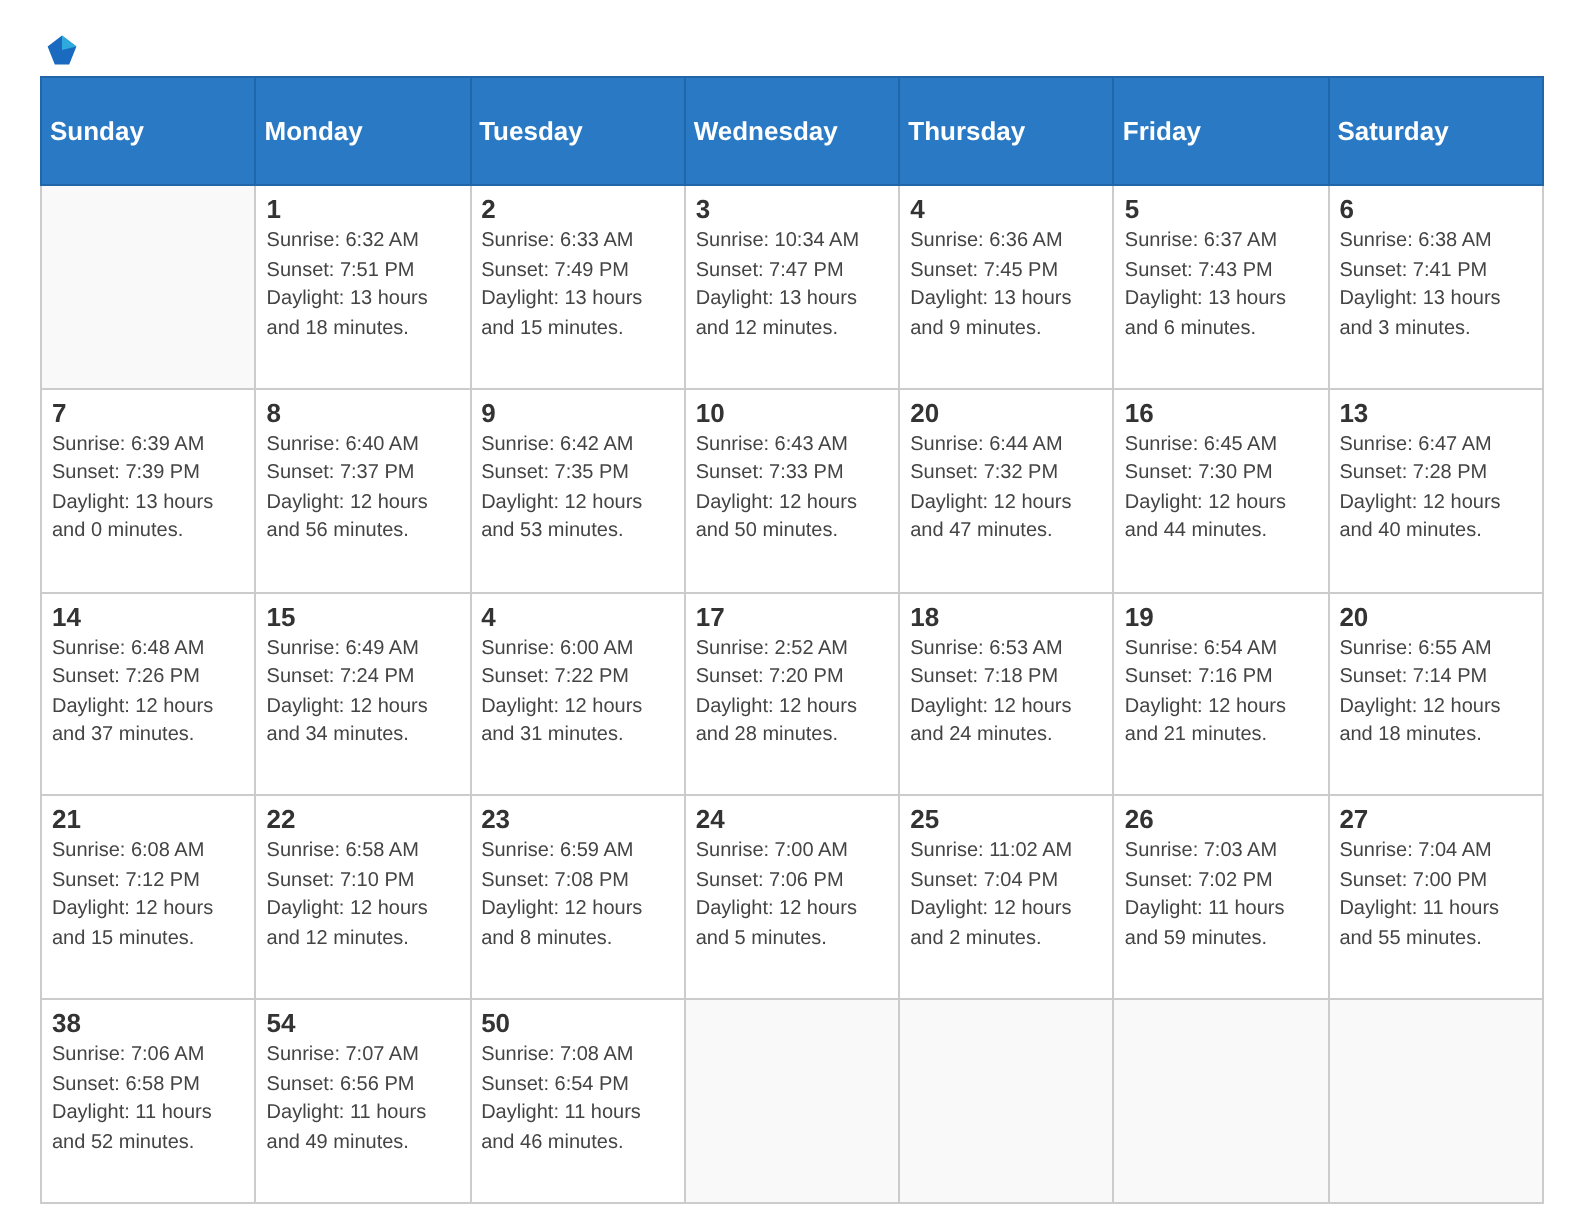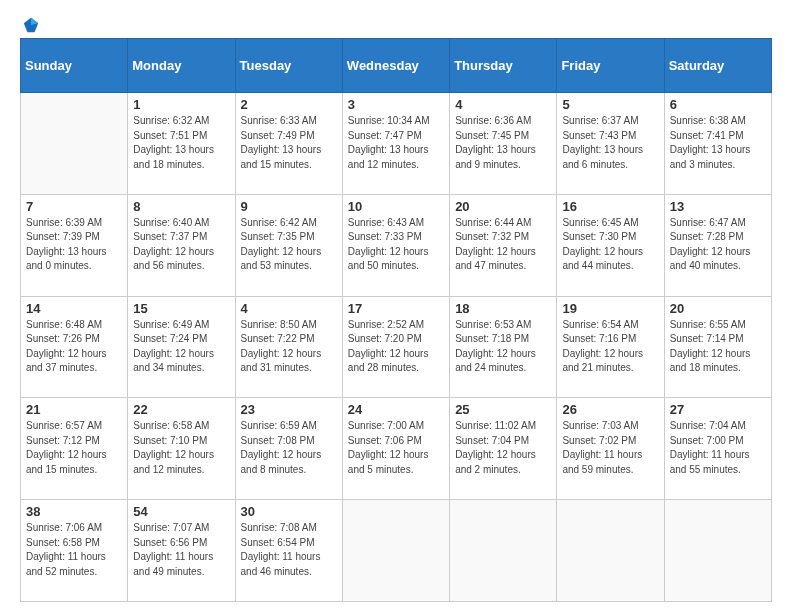--- a/index.html
+++ b/index.html
@@ -239,21 +239,21 @@
           </td>
           <td>
             <span class="day-number">15</span>
             <div class="day-info">Sunrise: 6:49 AM
 Sunset: 7:24 PM
 Daylight: 12 hours
 and 34 minutes.</div>
           </td>
           <td>
             <span class="day-number">4</span>
-            <div class="day-info">Sunrise: 8:50 AM
+            <div class="day-info">Sunrise: 6:00 AM
 Sunset: 7:22 PM
 Daylight: 12 hours
 and 31 minutes.</div>
           </td>
           <td>
             <span class="day-number">17</span>
             <div class="day-info">Sunrise: 2:52 AM
 Sunset: 7:20 PM
 Daylight: 12 hours
 and 28 minutes.</div>
@@ -276,21 +276,21 @@
             <span class="day-number">20</span>
             <div class="day-info">Sunrise: 6:55 AM
 Sunset: 7:14 PM
 Daylight: 12 hours
 and 18 minutes.</div>
           </td>
         </tr>
         <tr>
           <td>
             <span class="day-number">21</span>
-            <div class="day-info">Sunrise: 6:57 AM
+            <div class="day-info">Sunrise: 6:08 AM
 Sunset: 7:12 PM
 Daylight: 12 hours
 and 15 minutes.</div>
           </td>
           <td>
             <span class="day-number">22</span>
             <div class="day-info">Sunrise: 6:58 AM
 Sunset: 7:10 PM
 Daylight: 12 hours
 and 12 minutes.</div>
@@ -340,21 +340,21 @@
 and 52 minutes.</div>
           </td>
           <td>
             <span class="day-number">54</span>
             <div class="day-info">Sunrise: 7:07 AM
 Sunset: 6:56 PM
 Daylight: 11 hours
 and 49 minutes.</div>
           </td>
           <td>
-            <span class="day-number">30</span>
+            <span class="day-number">50</span>
             <div class="day-info">Sunrise: 7:08 AM
 Sunset: 6:54 PM
 Daylight: 11 hours
 and 46 minutes.</div>
           </td>
           <td class="empty-cell"></td>
           <td class="empty-cell"></td>
           <td class="empty-cell"></td>
           <td class="empty-cell"></td>
         </tr>

